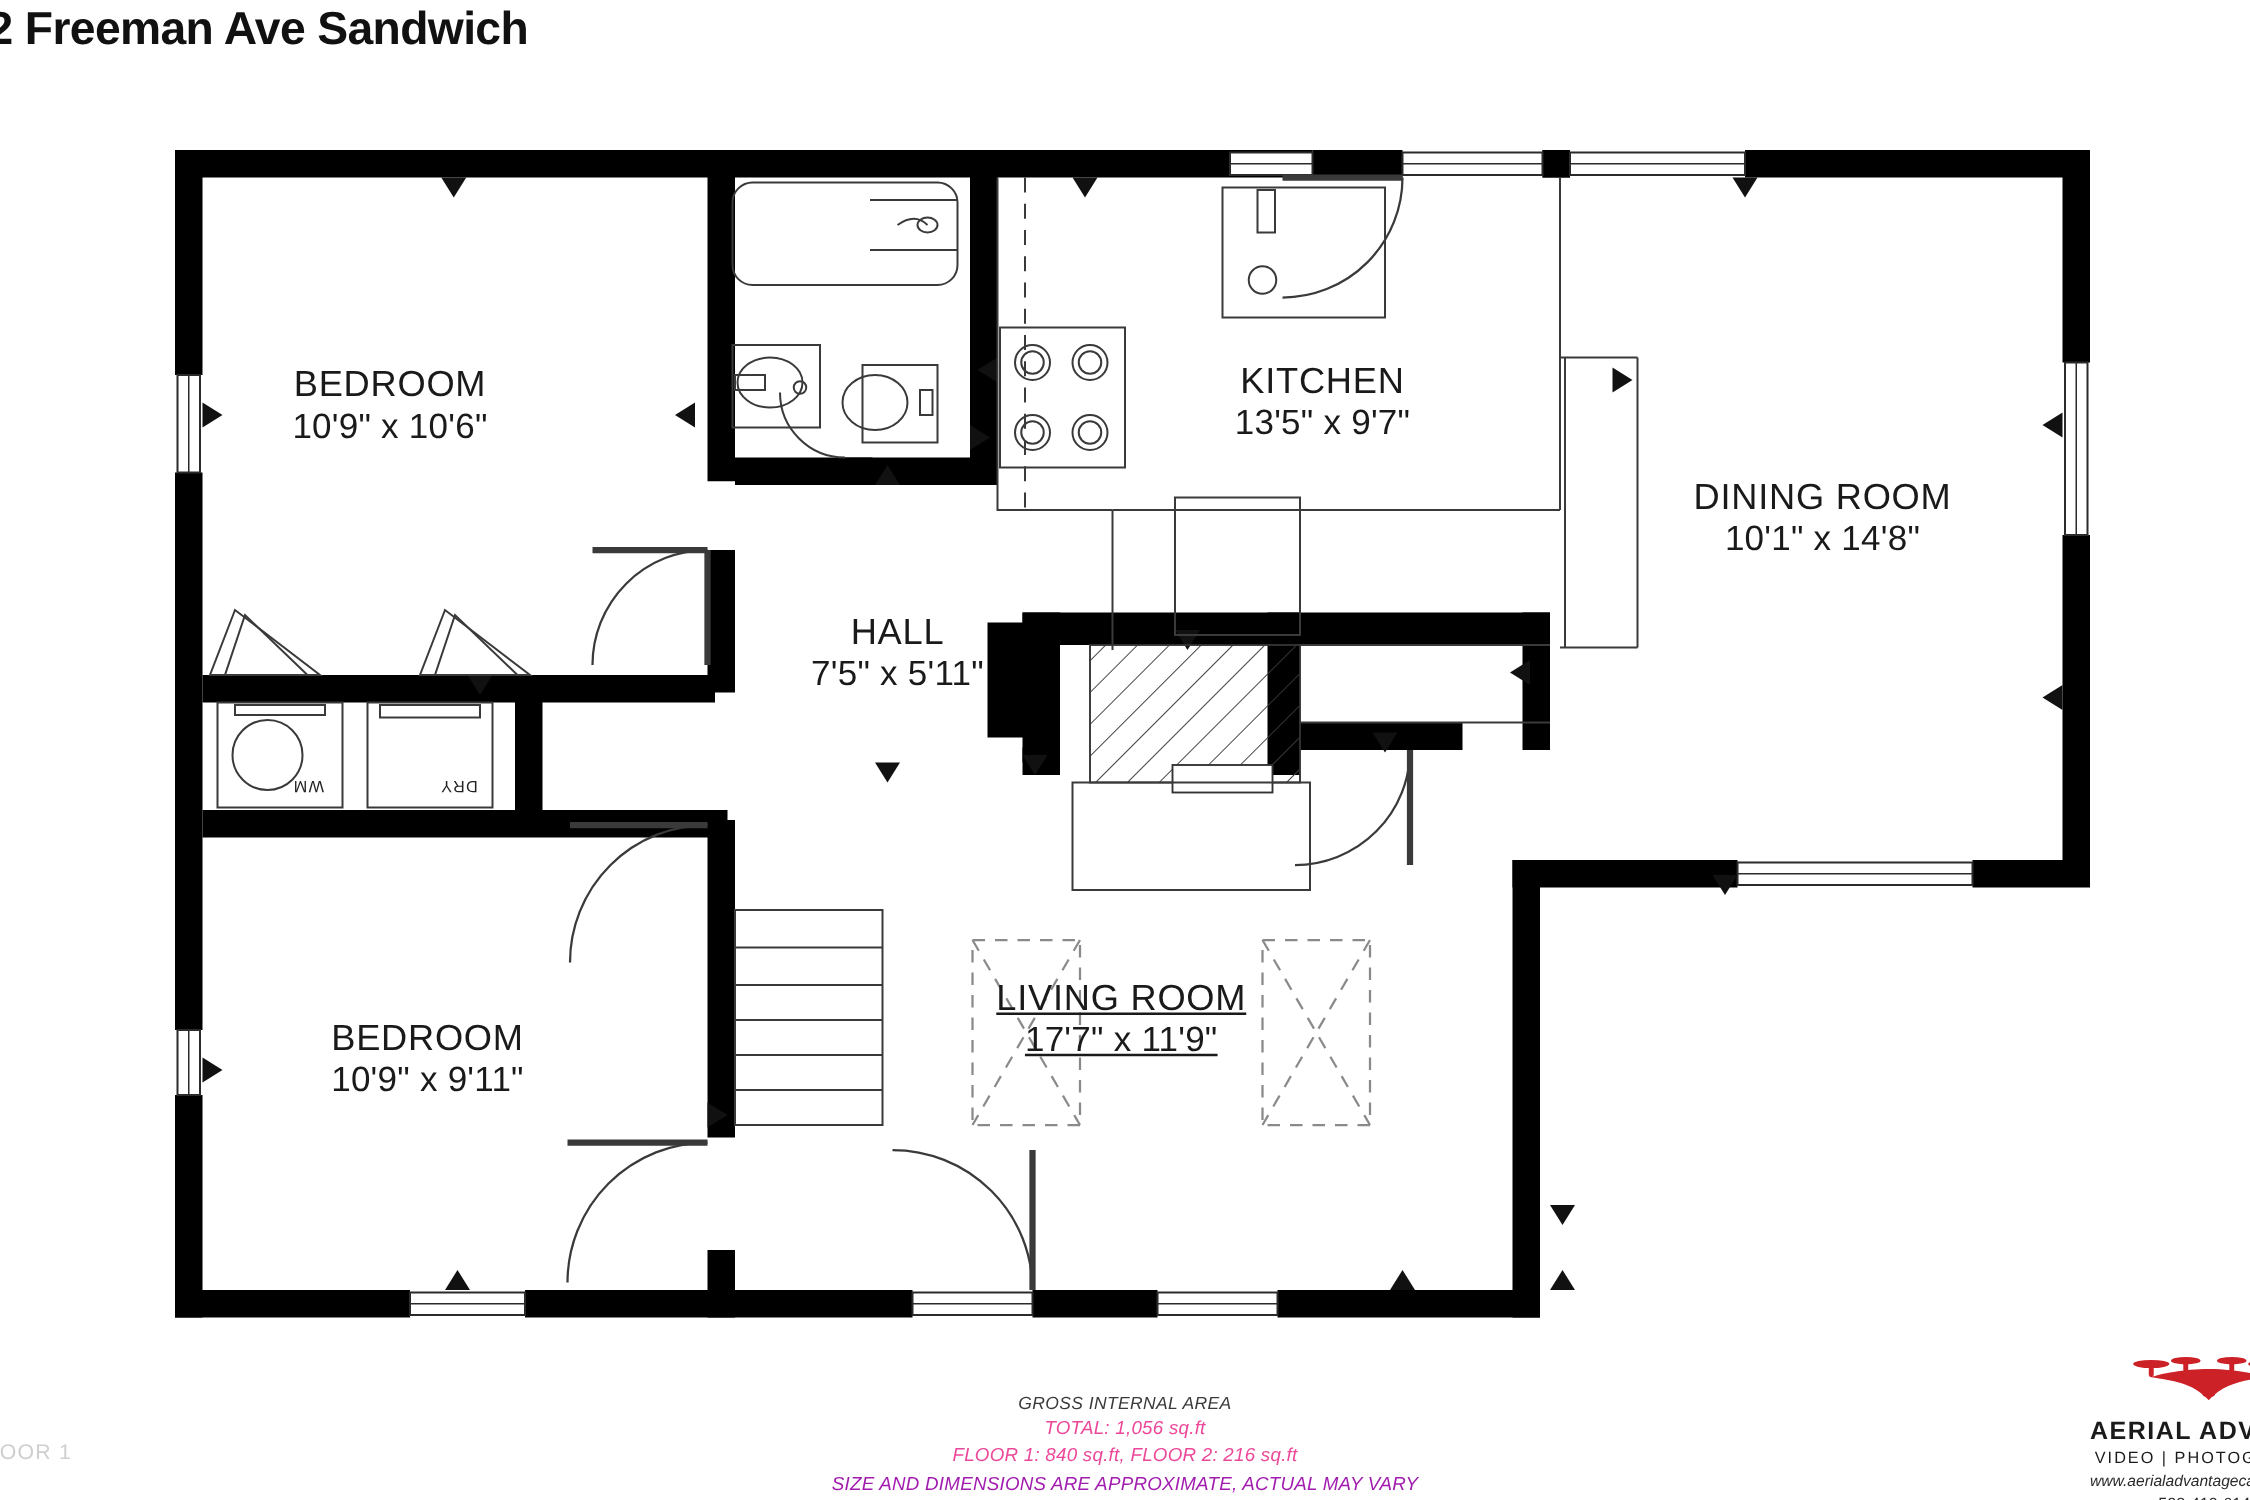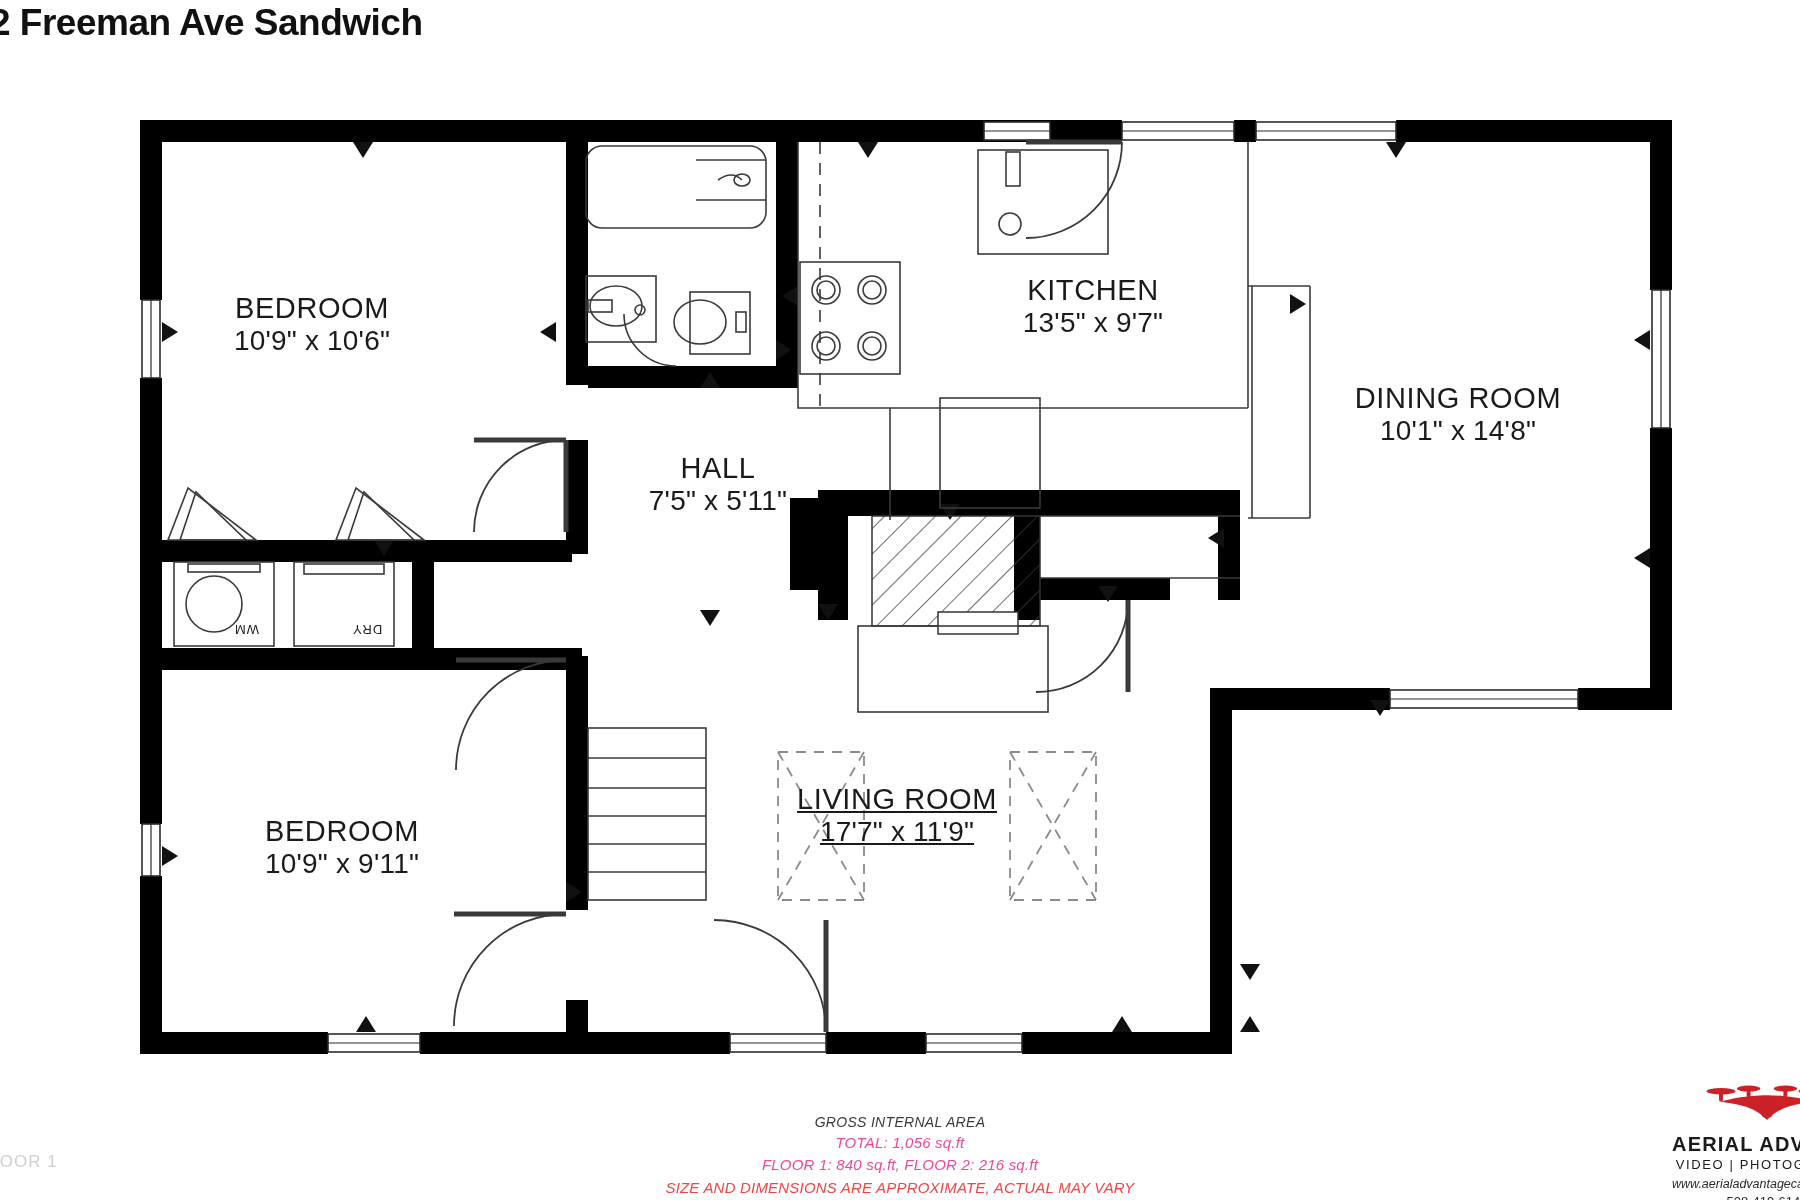--- a/index.html
+++ b/index.html
@@ -56,21 +56,21 @@
   #footer {
     position: absolute;
     left: 50%; top: 1112px;
     transform: translateX(-50%);
     text-align: center;
     width: 700px;
     font-style: italic;
   }
   #footer .f1 { font-size: 14px; color:#3a3a3a; letter-spacing:.3px; line-height:1.45;}
   #footer .f2 { font-size: 15px; color:#ec4899; letter-spacing:.2px; line-height:1.45;}
-  #footer .f4 { font-size: 15px; color:#ef4444; letter-spacing:.2px; line-height:1.6;}
+  #footer .f4 { font-size: 15px; color:#a21caf; letter-spacing:.2px; line-height:1.6;}
 
   #floor-tag {
     position: absolute;
     left: -22px; top: 1152px;
     font-size: 17px;
     color: #cfcfcf;
     letter-spacing: 1px;
   }
 
   
@@ -360,31 +360,31 @@
       <path d="M 1040 578 L 1240 578"></path>
     </g>
   </svg>
 
   <div class="room-label" style="left:312px; top:292px;">
     <span class="rname">BEDROOM</span>
     <span class="rdim">10'9" x 10'6"</span>
   </div>
 
 
-  <div class="room-label" style="left:1058px; top:274px;margin-left:35px;">
+  <div class="room-label" style="left:1058px; top:289px;">
     <span class="rname">KITCHEN</span>
     <span class="rdim">13'5" x 9'7"</span>
   </div>
 
   <div class="room-label" style="left:1458px; top:382px;">
     <span class="rname">DINING ROOM</span>
     <span class="rdim">10'1" x 14'8"</span>
   </div>
 
-  <div class="room-label" style="left:718px; top:452px;">
+  <div class="room-label" style="left:718px; top:490px;">
     <span class="rname">HALL</span>
     <span class="rdim">7'5" x 5'11"</span>
   </div>
 
   <div class="room-label" style="left:342px; top:815px;">
     <span class="rname">BEDROOM</span>
     <span class="rdim">10'9" x 9'11"</span>
   </div>
 
   <div class="room-label" style="left:897px; top:783px;text-decoration:underline;">

